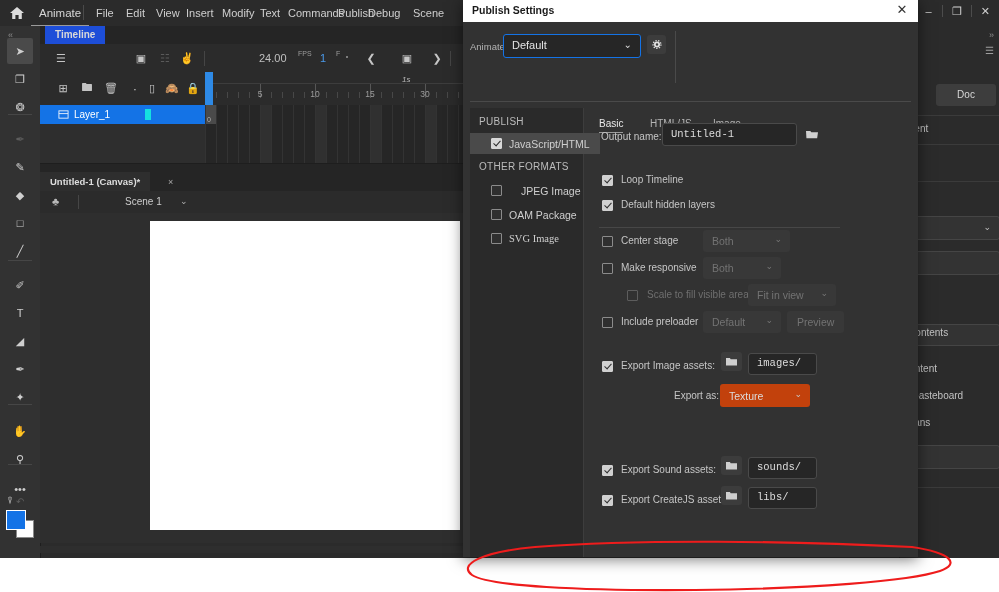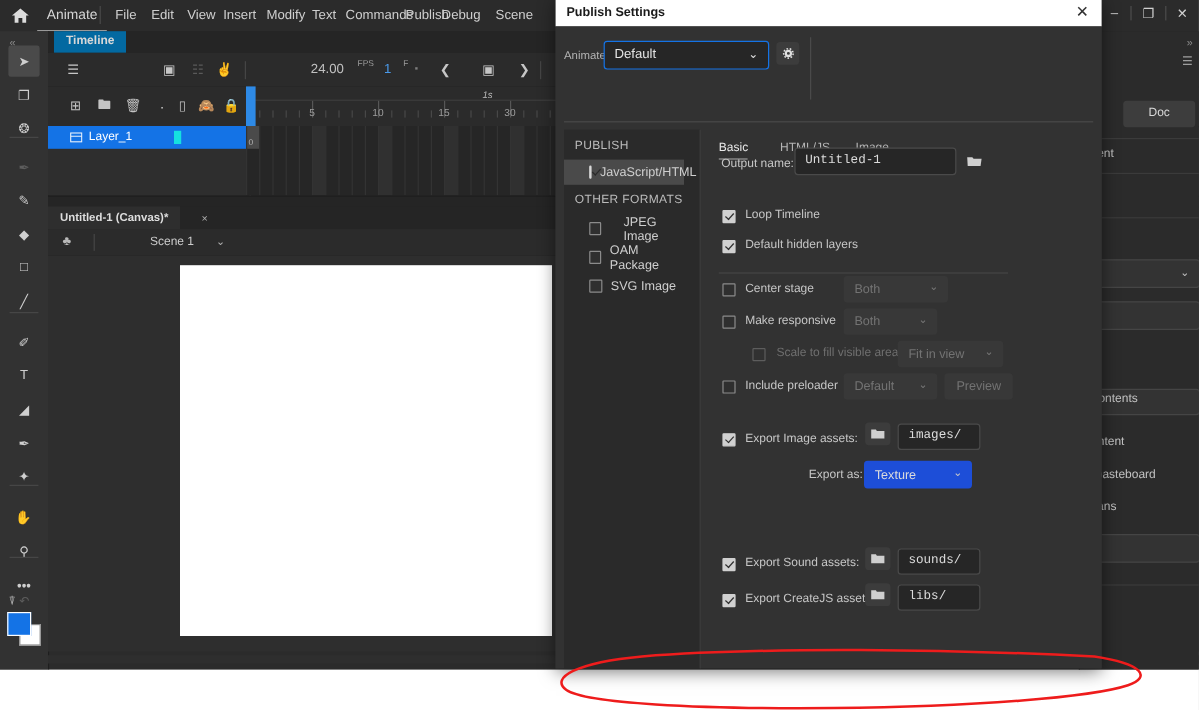--- a/index.html
+++ b/index.html
@@ -33,21 +33,21 @@
   #swatch-wrap{position:absolute;left:6px;top:484px;width:28px;height:30px;}
   #fill-sw{position:absolute;left:0;top:0;width:20px;height:20px;background:#1473e6;
            border:1px solid #ffffff;box-sizing:border-box;}
   #stroke-sw{position:absolute;left:10px;top:10px;width:18px;height:18px;background:#ffffff;
              border:1px solid #8a8a8a;box-sizing:border-box;}
   #swatch-mini{position:absolute;left:7px;top:468px;width:26px;height:14px;display:flex;
                align-items:center;gap:3px;}
 
   
   #tl-tabbar{position:absolute;left:40px;top:26px;width:959px;height:18px;background:#252525;}
-  #tl-tab{position:absolute;left:5px;top:0;height:18px;padding:0 10px;background:#0369a1;
+  #tl-tab{position:absolute;left:5px;top:0;height:18px;padding:0 10px;background:#1d4ed8;
           color:#d8d8d8;font-size:10px;font-weight:bold;line-height:18px;}
   #tl-menu{position:absolute;right:8px;top:4px;color:#9e9e9e;font-size:10px;}
   #tl-collapse{position:absolute;right:26px;top:3px;color:#8c8c8c;font-size:9px;}
 
   #tl-toolbar{position:absolute;left:40px;top:44px;width:959px;height:28px;background:#2b2b2b;
               border-bottom:1px solid #1f1f1f;}
   .tlicon{position:absolute;top:6px;width:18px;height:16px;display:flex;align-items:center;
           justify-content:center;color:#c6c6c6;}
   .tlicon.dim{color:#5a5a5a;}
   #fps-val{position:absolute;left:219px;top:8px;color:#c0c0c0;font-size:11px;}
@@ -129,21 +129,21 @@
   #profile-value{position:absolute;left:8px;top:4px;color:#e4e4e4;font-size:11px;}
   #profile-caret{position:absolute;right:8px;top:4px;color:#dcdcdc;font-size:10px;}
   #profile-gear{position:absolute;left:184px;top:13px;width:19px;height:19px;background:#3c3c3c;
                 border-radius:3px;display:flex;align-items:center;justify-content:center;}
   #profile-vdiv{position:absolute;left:212px;top:9px;width:1px;height:52px;background:#4a4a4a;}
   #hdr-rule{position:absolute;left:7px;top:79px;width:441px;height:1px;background:#4a4a4a;}
 
   #side{position:absolute;left:7px;top:86px;width:113px;height:449px;background:#2a2a2a;
         border-right:1px solid #3d3d3d;}
   .side-head{position:absolute;left:9px;color:#bcbcbc;font-size:10px;letter-spacing:.3px;}
-  .side-row{position:absolute;left:0;width:100px;height:21px;display:flex;align-items:center;}
+  .side-row{position:absolute;left:0;width:130px;height:21px;display:flex;align-items:center;}
   .side-row.sel{background:#4a4a4a;}
   .side-cb{width:11px;height:11px;margin-left:21px;box-sizing:border-box;
            border:1px solid #8b8b8b;background:#2f2f2f;border-radius:1px;position:relative;}
   .side-cb.on{background:#d8d8d8;border-color:#d8d8d8;}
   .side-cb.on:after{content:"";position:absolute;left:3px;top:0px;width:3px;height:6px;
                     border:solid #2a2a2a;border-width:0 1.6px 1.6px 0;transform:rotate(42deg);}
   .side-lbl{margin-left:7px;color:#cfcfcf;font-size:10.5px;}
 
   #tabs{position:absolute;left:136px;top:96px;height:18px;}
   .dtab{position:absolute;top:0;color:#b5b5b5;font-size:10px;}
@@ -152,21 +152,21 @@
   .f-label{position:absolute;color:#c6c6c6;font-size:10px;}
   .f-label.dim{color:#6f6f6f;}
   .f-input{position:absolute;background:#262626;border:1px solid #4a4a4a;border-radius:3px;}
   .f-input-val{position:absolute;left:8px;top:4px;color:#dcdcdc;font-size:10.5px;font-family:Liberation Mono, monospace;}
   .f-cb{position:absolute;width:11px;height:11px;box-sizing:border-box;
         border:1px solid #8b8b8b;background:#2f2f2f;border-radius:1px;}
   .f-cb.on{background:#d0d0d0;border-color:#d0d0d0;}
   .f-cb.on:after{content:"";position:absolute;left:3px;top:0px;width:3px;height:6px;
                  border:solid #2f2f2f;border-width:0 1.6px 1.6px 0;transform:rotate(42deg);}
   .f-cb.dim{border-color:#5d5d5d;background:#313131;}
-  .f-sel{position:absolute;background:#1d4ed8;border-radius:3px;}
+  .f-sel{position:absolute;background:#c2410c;border-radius:3px;}
   .f-sel.dis{background:#383838;}
   .f-sel-val{position:absolute;left:9px;top:5px;font-size:10.5px;color:#dcdcdc;}
   .f-sel-val.dis{color:#737373;}
   .f-sel-caret{position:absolute;right:8px;top:4px;font-size:9px;color:#c8c8c8;}
   .f-sel-caret.dis{color:#777777;}
   .folder-btn{position:absolute;width:21px;height:19px;background:#3c3c3c;border-radius:3px;
               display:flex;align-items:center;justify-content:center;}
   #sec-rule{position:absolute;left:136px;top:205px;width:241px;height:1px;background:#474747;}
 
   
@@ -529,21 +529,21 @@
       </div>
       <div class="side-head" style="top:53px;">OTHER FORMATS</div>
       <div class="side-row" style="top:72px;gap:12px;">
         <span class="side-cb"></span>
         <span class="side-lbl">JPEG Image</span>
       </div>
       <div class="side-row" style="top:96px;">
         <span class="side-cb"></span>
         <span class="side-lbl">OAM Package</span>
       </div>
-      <div class="side-row" style="top:120px;">
+      <div class="side-row" style="top:120px;font-family:Liberation Serif, serif;">
         <span class="side-cb"></span>
         <span class="side-lbl">SVG Image</span>
       </div>
     </div>
 
     <div id="tabs">
       <div class="dtab active" style="left:0;">Basic</div>
       <div class="dtab" style="left:51px;">HTML/JS</div>
       <div class="dtab" style="left:114px;">Image Settings</div>
     </div>

